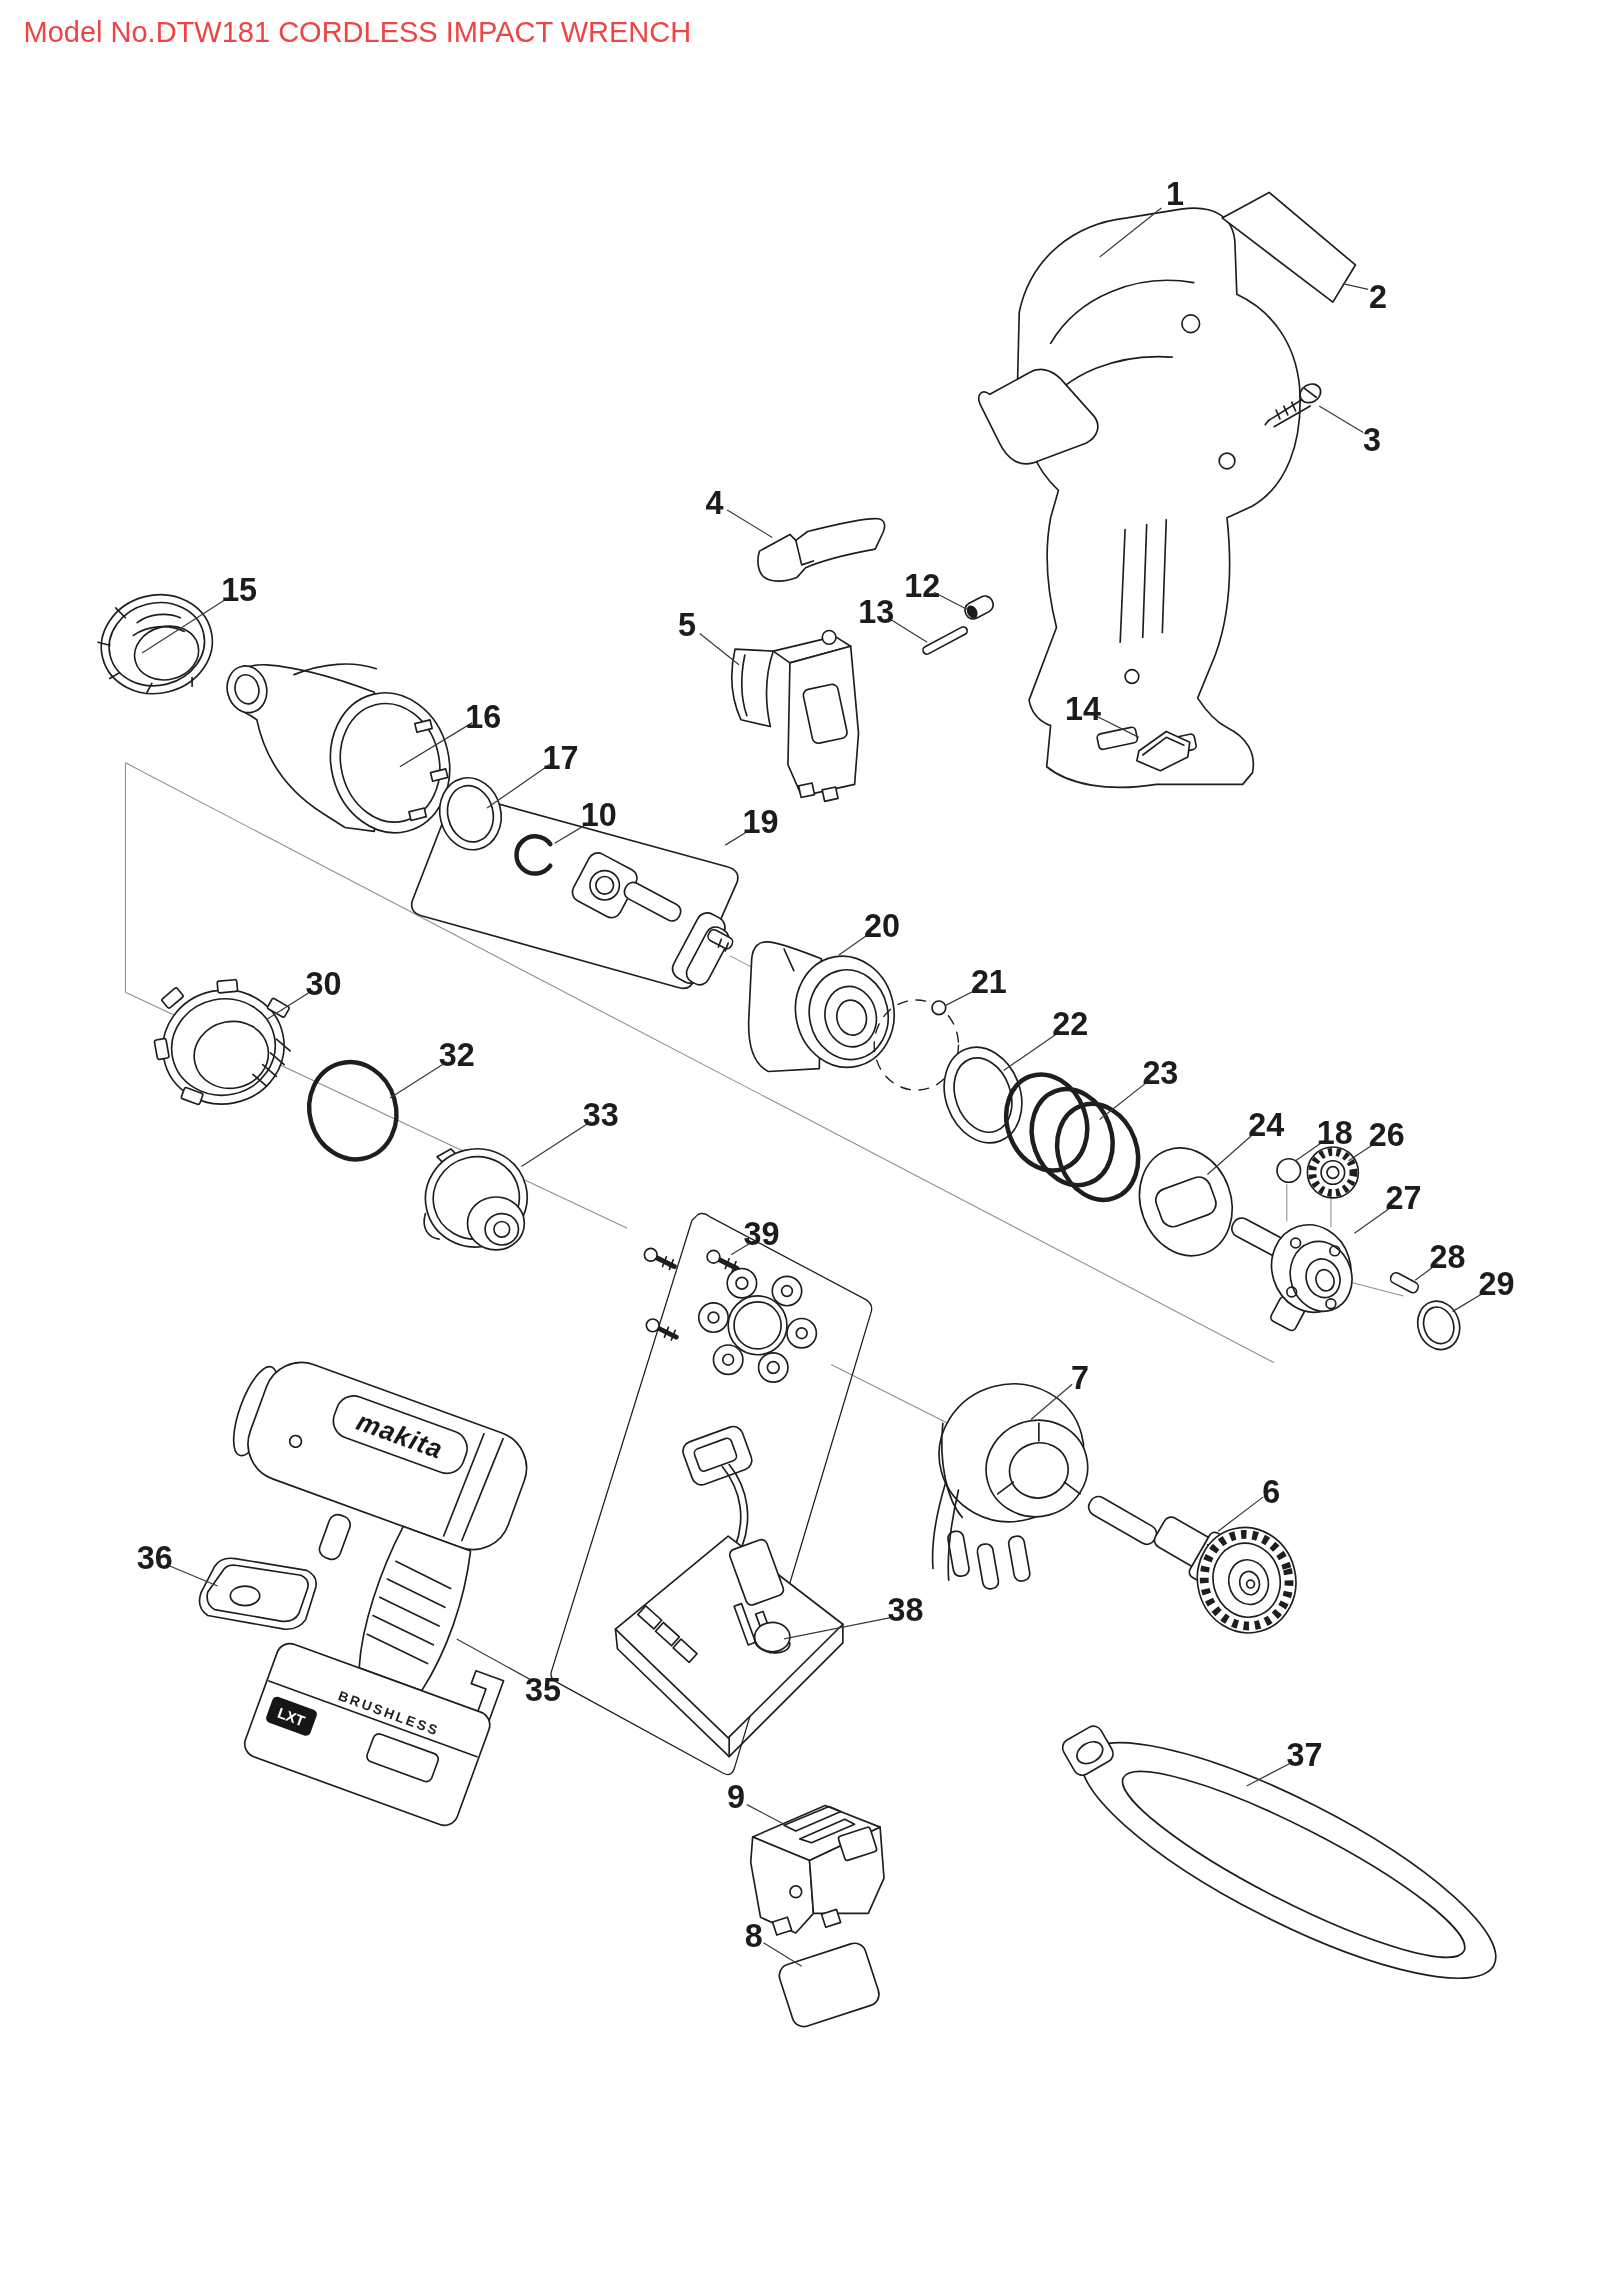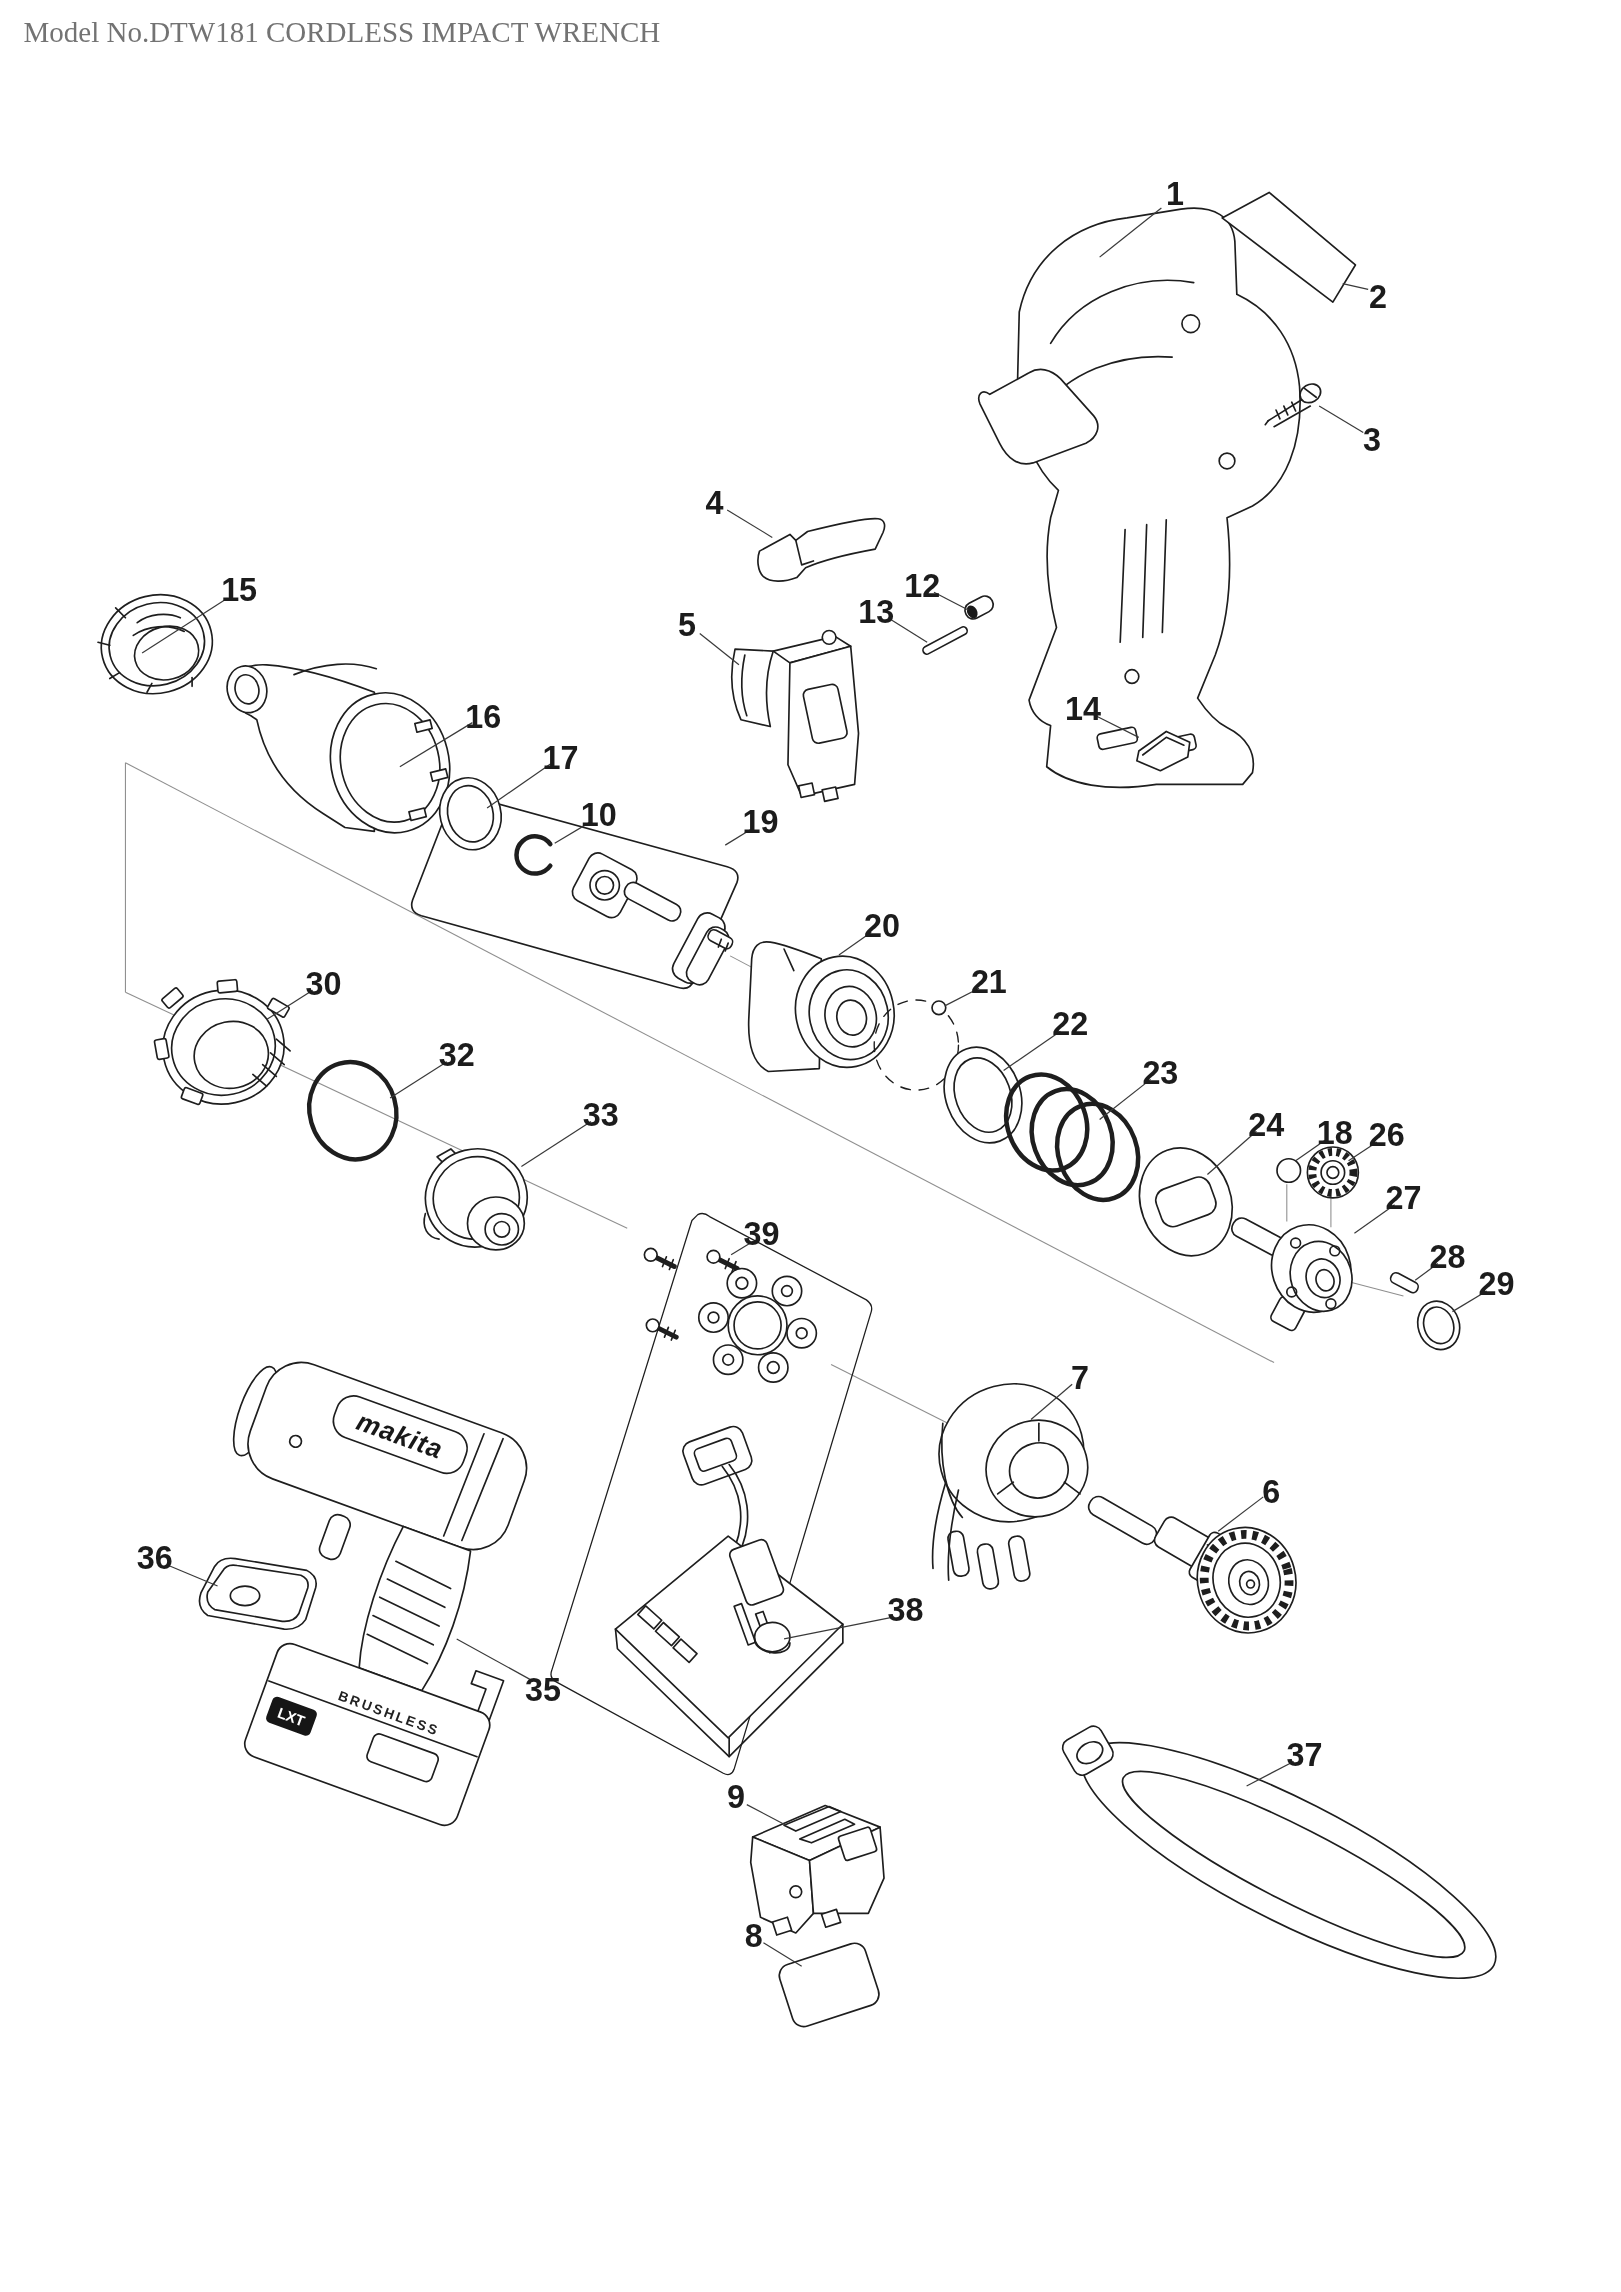--- a/index.html
+++ b/index.html
@@ -1,19 +1,19 @@
 <!DOCTYPE html>
 <html><head>
 <meta charset="utf-8">
 <style>
   html,body{margin:0;padding:0;background:#e8e8e8;}
   .page{position:relative;width:1621px;height:2293px;background:#ffffff;overflow:hidden;
         font-family:"Liberation Sans",sans-serif;}
-  .title{position:absolute;left:23.5px;top:15.7px;font-size:29px;color:#737373;
-         letter-spacing:0px;white-space:nowrap;font-family:Liberation Serif, serif;}
+  .title{position:absolute;left:23.5px;top:15.7px;font-size:29px;color:#ef4444;
+         letter-spacing:0px;white-space:nowrap;}
   svg{position:absolute;left:0;top:0;}
   .ln{fill:none;stroke:#1e1e1e;stroke-width:1.7;stroke-linecap:round;stroke-linejoin:round;}
   .fw{fill:#ffffff;stroke:#1e1e1e;stroke-width:1.7;stroke-linecap:round;stroke-linejoin:round;}
   .thk{fill:none;stroke:#1e1e1e;stroke-width:4.6;stroke-linecap:round;}
   .thin{fill:none;stroke:#8f8f8f;stroke-width:1.1;}
   .leader{fill:none;stroke:#3a3a3a;stroke-width:1.25;}
   .lbl{font-family:"Liberation Sans",sans-serif;font-size:33px;font-weight:bold;
        fill:#1c1c1c;text-anchor:middle;}
   .logo{font-family:"Liberation Sans",sans-serif;font-size:27px;font-weight:bold;
         font-style:italic;fill:#181818;text-anchor:middle;letter-spacing:1px;}

